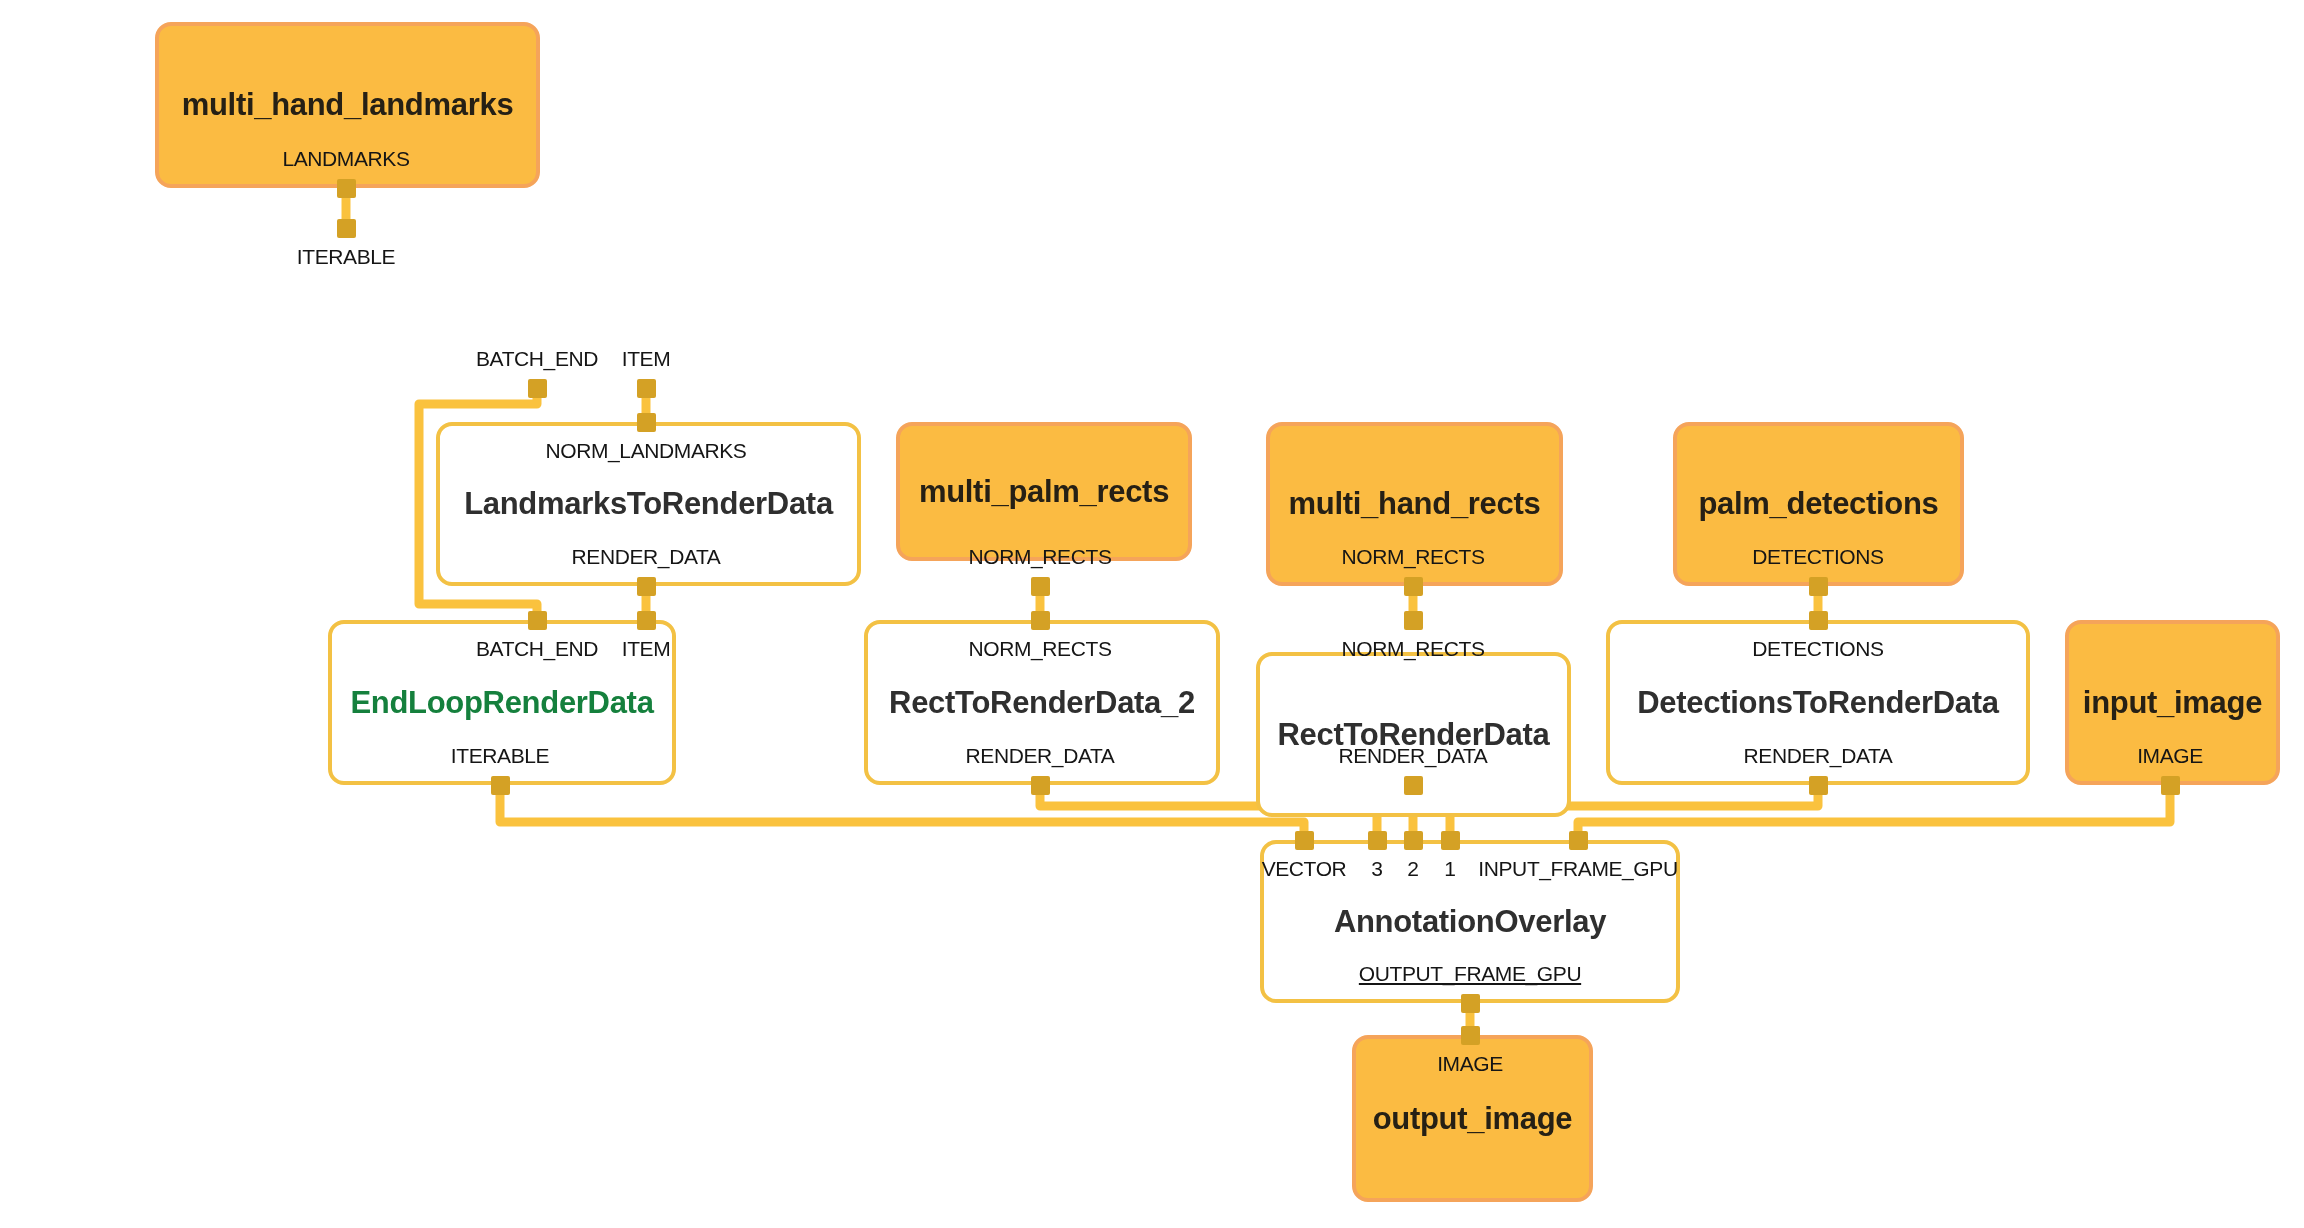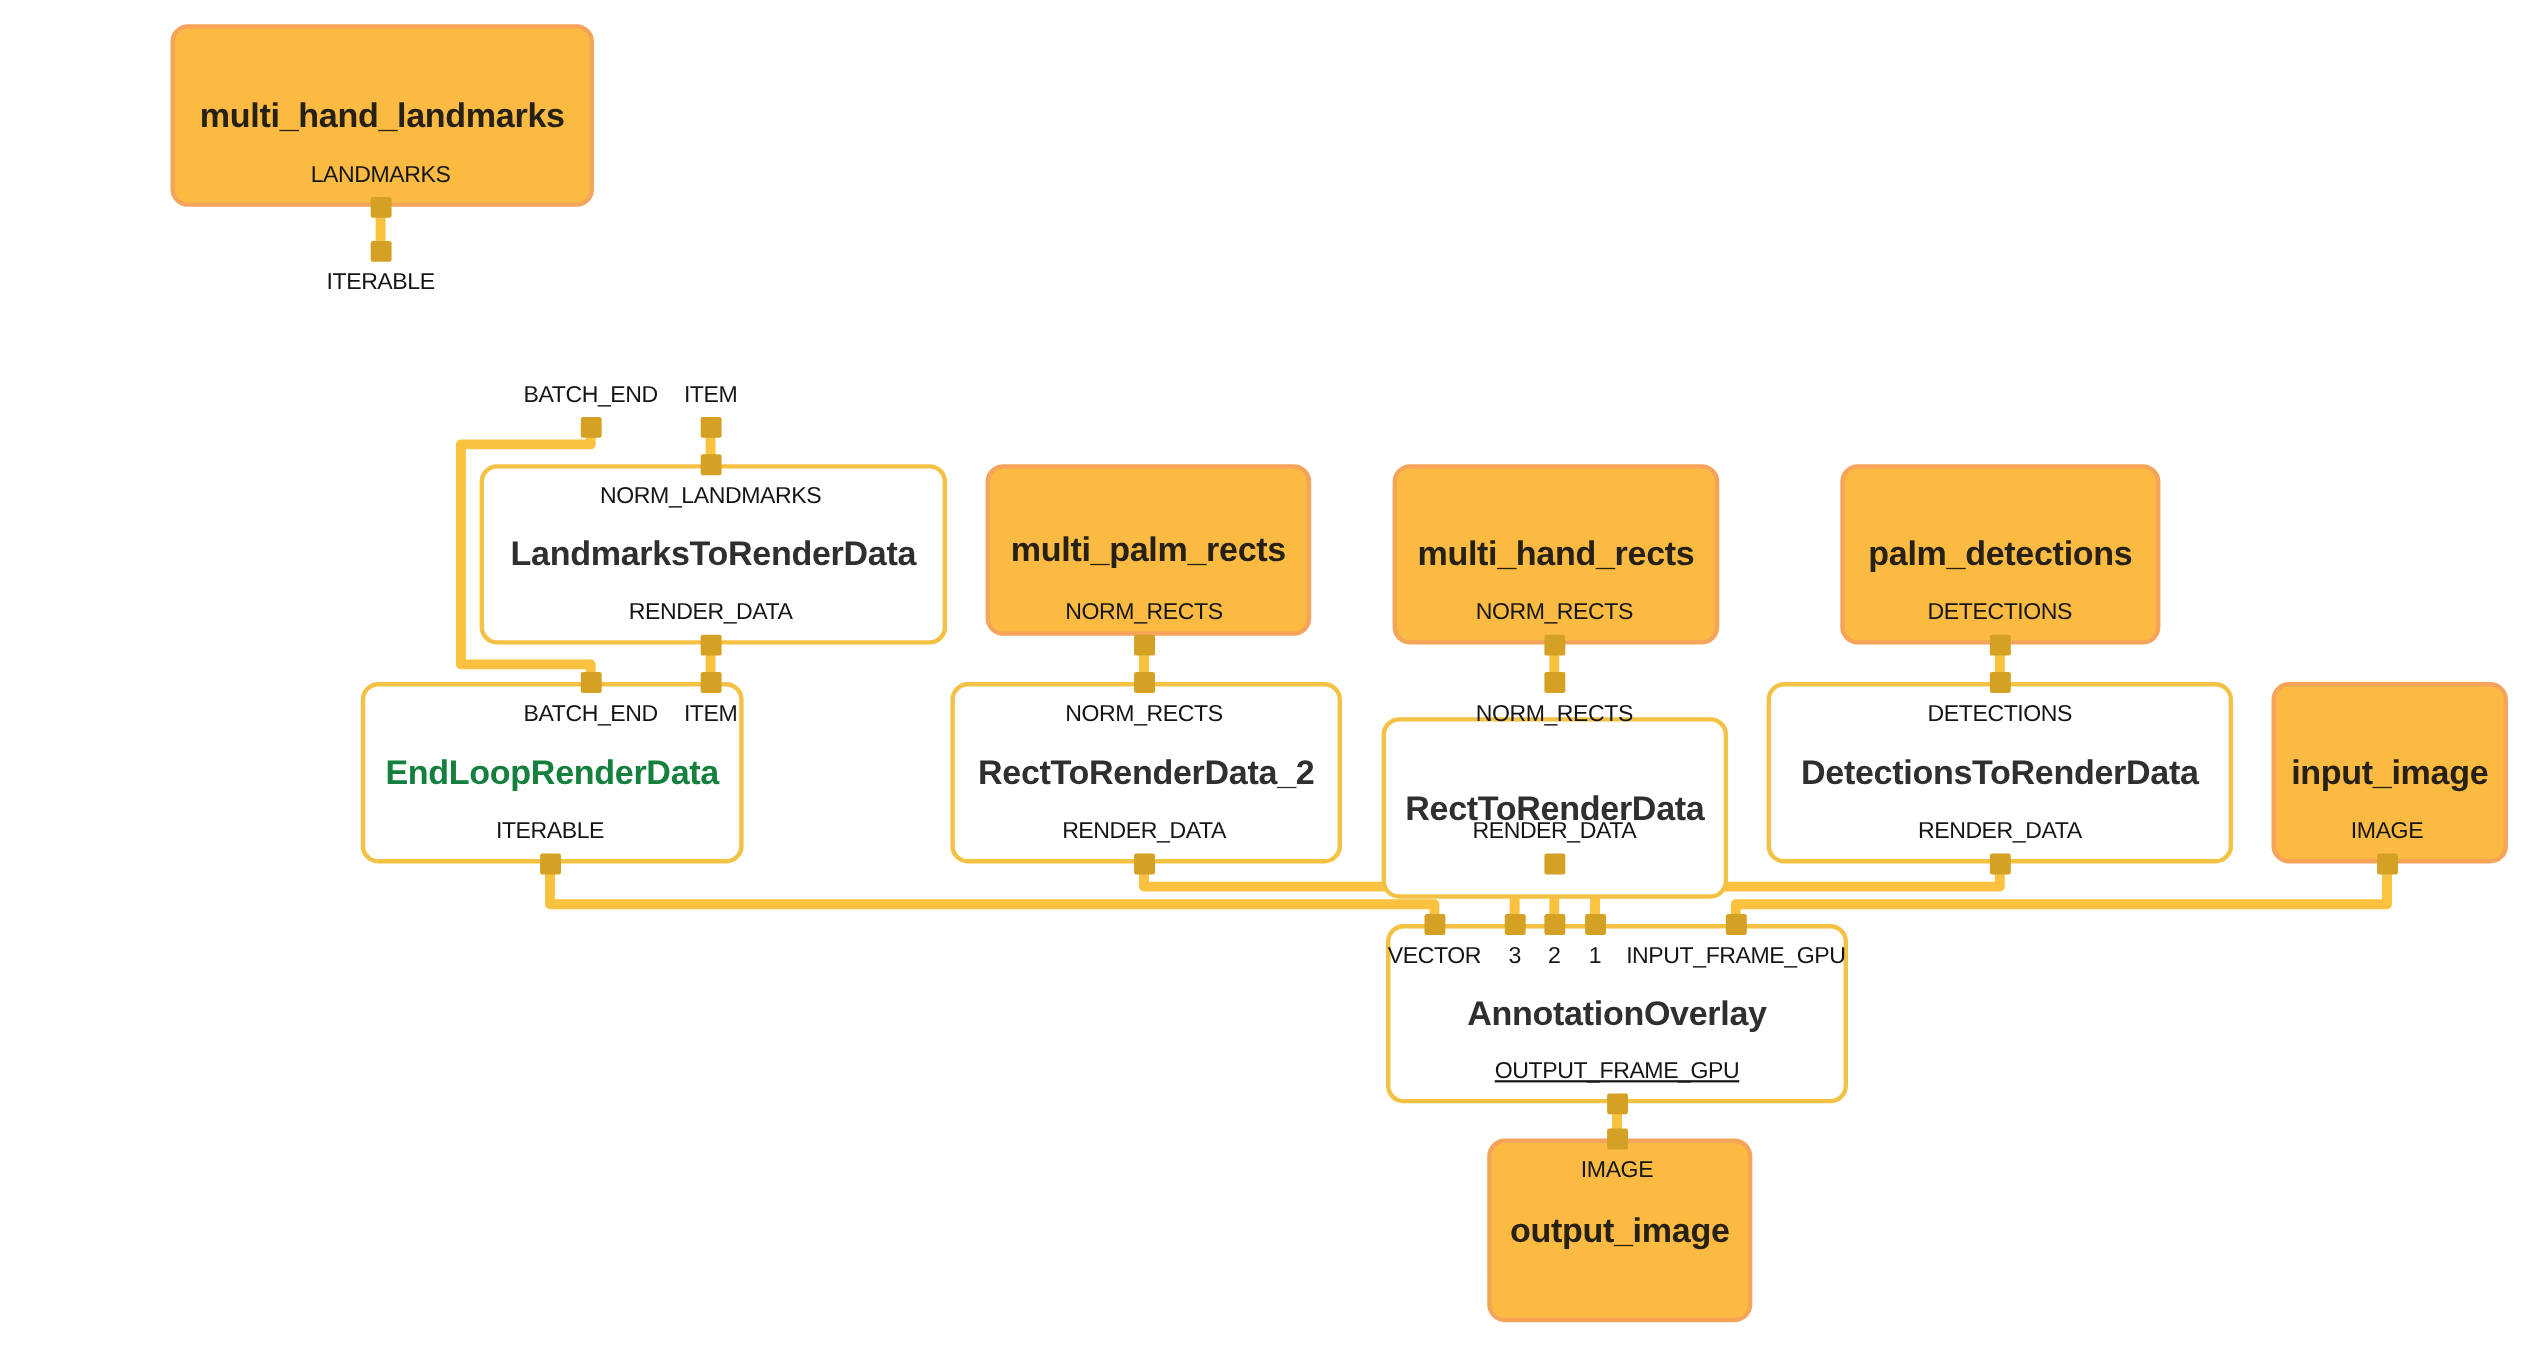--- a/index.html
+++ b/index.html
@@ -89,21 +89,21 @@
     <div class="port" style="left: 527.5px; top: 378.5px; background: rgb(212, 161, 37);"></div>
     <span class="port-label" style="left: 646px; top: 347px; color: rgb(21, 21, 21);">ITEM</span>
     <div class="port" style="left: 636.5px; top: 378.5px; background: rgb(212, 161, 37);"></div>
     <div class="node calc" style="left: 436px; top: 422px; width: 425px; height: 164px; background: rgb(255, 255, 255); border: 4px solid rgb(243, 193, 68);">
       <div class="node-title" style="color: rgb(47, 47, 47);">LandmarksToRenderData</div>
     </div>
     <span class="port-label" style="left: 646px; top: 439px; color: rgb(21, 21, 21);">NORM_LANDMARKS</span>
     <div class="port" style="left: 636.5px; top: 412.5px; background: rgb(212, 161, 37);"></div>
     <span class="port-label" style="left: 646px; top: 545px; color: rgb(21, 21, 21);">RENDER_DATA</span>
     <div class="port" style="left: 636.5px; top: 576.5px; background: rgb(212, 161, 37);"></div>
-    <div class="node stream" style="left: 896px; top: 422px; width: 296px; height: 156px; background: rgb(251, 187, 66); border: 4px solid rgb(245, 164, 90); text-align: right;">
+    <div class="node stream" style="left: 896px; top: 422px; width: 296px; height: 139px; background: rgb(251, 187, 66); border: 4px solid rgb(245, 164, 90); text-align: right;">
       <div class="node-title" style="color: rgb(38, 32, 21);">multi_palm_rects</div>
     </div>
     <span class="port-label" style="left: 1040px; top: 545px; color: rgb(21, 21, 21);">NORM_RECTS</span>
     <div class="port" style="left: 1030.5px; top: 576.5px; background: rgb(212, 161, 37);"></div>
     <div class="node stream" style="left: 1266px; top: 422px; width: 297px; height: 164px; background: rgb(251, 187, 66); border: 4px solid rgb(245, 164, 90);">
       <div class="node-title" style="color: rgb(38, 32, 21);">multi_hand_rects</div>
     </div>
     <span class="port-label" style="left: 1413px; top: 545px; color: rgb(21, 21, 21);">NORM_RECTS</span>
     <div class="port" style="left: 1403.5px; top: 576.5px; background: rgb(212, 161, 37);"></div>
     <div class="node stream" style="left: 1673px; top: 422px; width: 291px; height: 164px; background: rgb(251, 187, 66); border: 4px solid rgb(245, 164, 90);">

